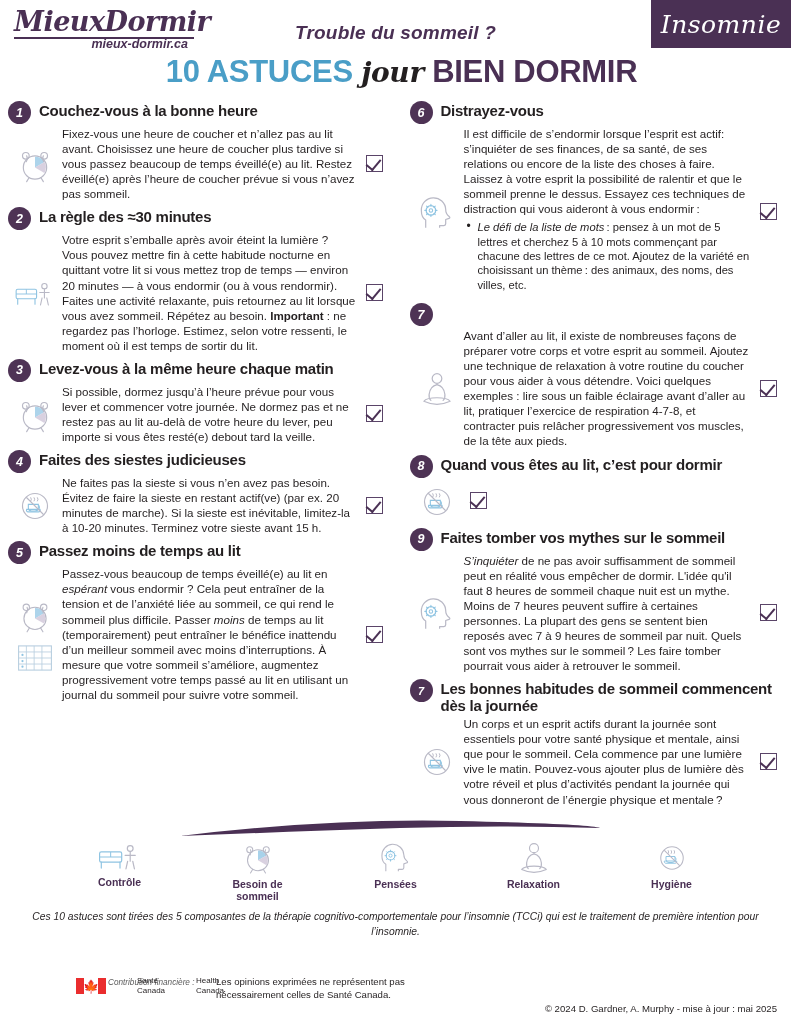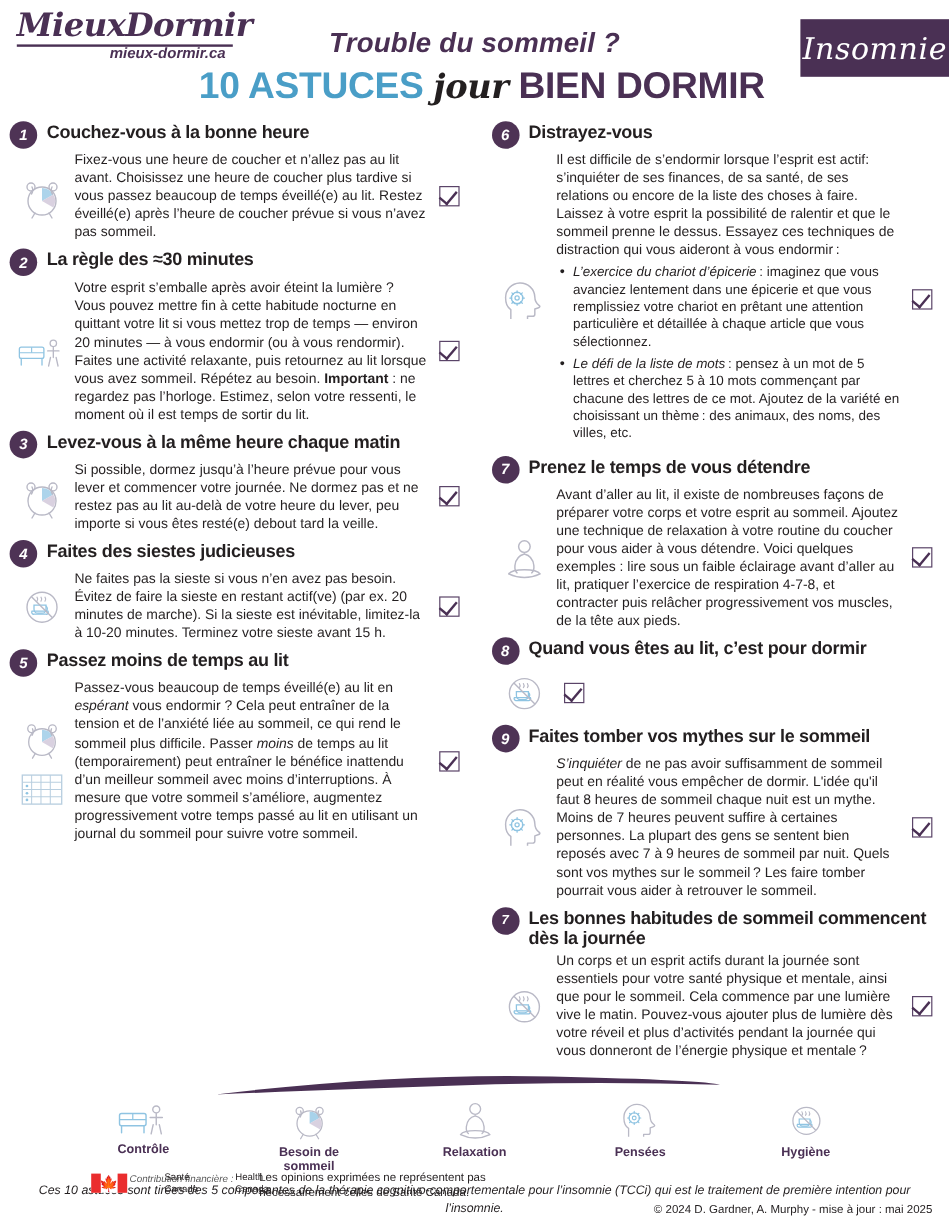--- a/index.html
+++ b/index.html
@@ -50,41 +50,41 @@
   .brand-rule {
     height: 1.5px;
     background: #4a3054;
     width: 100%;
     margin-top: 1px;
   }
 
   .badge-insomnie {
     position: absolute;
     right: 0;
-    top: 16px;
-    width: 124px;
+    top: 0;
+    width: 140px;
     height: 48px;
     background: #4a3054;
     color: #ffffff;
     display: flex;
     align-items: center;
     justify-content: center;
     font-family: "DejaVu Serif", serif;
     font-style: italic;
     font-size: 25px;
     letter-spacing: 0.5px;
   }
 
   .subtitle {
     position: absolute;
     top: 22px;
     left: 0;
     right: 0;
     text-align: center;
-    font-size: 23px;
+    font-size: 19px;
     font-weight: bold;
     font-style: italic;
     color: #4a3054;
     letter-spacing: 0.2px;
   }
   .maintitle {
     position: absolute;
     top: 54px;
     left: 0;
     right: 0;
@@ -510,34 +510,32 @@
           <svg class="ico" width="40" height="40" viewBox="0 0 46 46" fill="none">
             <path d="M10 40 v-9 q-5 -3 -5 -11 a14 14 0 0 1 28 -1 q0 5 4 8 q2 1.5 -1 2.5 l-3 1 v5 q0 2 -2 2 h-5 v2.5" stroke="#b9b9c6" stroke-width="1.4" stroke-linejoin="round"></path>
             <circle cx="16" cy="20" r="5.5" stroke="#8fc4e2" stroke-width="1.4"></circle>
             <circle cx="16" cy="20" r="2" stroke="#8fc4e2" stroke-width="1.2"></circle>
             <path d="M16 13 v2 M16 25 v2 M9 20 h2 M21 20 h2 M11 15 l1.5 1.5 M19.5 23.5 l1.5 1.5 M21 15 l-1.5 1.5 M12.5 23.5 l-1.5 1.5" stroke="#8fc4e2" stroke-width="1.2" stroke-linecap="round"></path>
           </svg>
         </div>
         <div>
           <div class="tip-text">Il est difficile de s’endormir lorsque l’esprit est actif: s’inquiéter de ses finances, de sa santé, de ses relations ou encore de la liste des choses à faire. Laissez à votre esprit la possibilité de ralentir et que le sommeil prenne le dessus. Essayez ces techniques de distraction qui vous aideront à vous endormir :</div>
           <ul class="bullets">
-            <li><em>L’exercice du chariot d’épicerie</em> : imaginez que vous avanciez lentement dans une épicerie et que vous remplissiez votre chariot en prêtant une attention particulière et détaillée à chaque article que vous sélectionnez.</li>
             <li><em>Le défi de la liste de mots</em> : pensez à un mot de 5 lettres et cherchez 5 à 10 mots commençant par chacune des lettres de ce mot. Ajoutez de la variété en choisissant un thème : des animaux, des noms, des villes, etc.</li>
           </ul>
         </div>
         <div class="tip-check">
             <span class="chk"></span>
           </div>
       </div>
     </div>
 
     <div class="tip">
       <div class="tip-head">
         <div class="tip-num">7</div>
-        <div class="tip-title">Prenez le temps de vous détendre</div>
       </div>
       <div class="tip-body">
         <div class="tip-icon">
           <svg class="ico" width="42" height="40" viewBox="0 0 48 44" fill="none">
             <circle cx="24" cy="10" r="5.5" stroke="#b9b9c6" stroke-width="1.4"></circle>
             <path d="M24 17 q-8 2 -9 11 q-0.5 5 2 7" stroke="#b9b9c6" stroke-width="1.4" stroke-linecap="round"></path>
             <path d="M24 17 q8 2 9 11 q0.5 5 -2 7" stroke="#b9b9c6" stroke-width="1.4" stroke-linecap="round"></path>
             <path d="M9 36 q15 7 30 0 q-3 -4 -15 -4 q-12 0 -15 4 Z" stroke="#b9b9c6" stroke-width="1.4" stroke-linejoin="round"></path>
           </svg>
         </div>
@@ -649,40 +647,40 @@
         <circle cx="13" cy="13" r="4" stroke="#b9b9c6" stroke-width="1.4"></circle>
         <circle cx="35" cy="13" r="4" stroke="#b9b9c6" stroke-width="1.4"></circle>
         <path d="M17 39 l-3 5 M31 39 l3 5" stroke="#b9b9c6" stroke-width="1.4" stroke-linecap="round"></path>
       </svg>
     </span>
     <span class="component-label">Besoin de sommeil</span>
   </div>
 
   <div class="component">
     <span>
+      <svg class="ico" width="40" height="36" viewBox="0 0 46 46" fill="none">
+        <path d="M10 40 v-9 q-5 -3 -5 -11 a14 14 0 0 1 28 -1 q0 5 4 8 q2 1.5 -1 2.5 l-3 1 v5 q0 2 -2 2 h-5 v2.5" stroke="#b9b9c6" stroke-width="1.4" stroke-linejoin="round"></path>
+        <circle cx="16" cy="20" r="5.5" stroke="#8fc4e2" stroke-width="1.4"></circle>
+        <circle cx="16" cy="20" r="2" stroke="#8fc4e2" stroke-width="1.2"></circle>
+        <path d="M16 13 v2 M16 25 v2 M9 20 h2 M21 20 h2 M11 15 l1.5 1.5 M19.5 23.5 l1.5 1.5 M21 15 l-1.5 1.5 M12.5 23.5 l-1.5 1.5" stroke="#8fc4e2" stroke-width="1.2" stroke-linecap="round"></path>
+      </svg>
+    </span>
+    <span class="component-label">Pensées</span>
+  </div>
+
+  <div class="component">
+    <span>
       <svg class="ico" width="42" height="36" viewBox="0 0 48 44" fill="none">
         <circle cx="24" cy="10" r="5.5" stroke="#b9b9c6" stroke-width="1.4"></circle>
         <path d="M24 17 q-8 2 -9 11 q-0.5 5 2 7" stroke="#b9b9c6" stroke-width="1.4" stroke-linecap="round"></path>
         <path d="M24 17 q8 2 9 11 q0.5 5 -2 7" stroke="#b9b9c6" stroke-width="1.4" stroke-linecap="round"></path>
         <path d="M9 36 q15 7 30 0 q-3 -4 -15 -4 q-12 0 -15 4 Z" stroke="#b9b9c6" stroke-width="1.4" stroke-linejoin="round"></path>
       </svg>
     </span>
     <span class="component-label">Relaxation</span>
-  </div>
-
-  <div class="component">
-    <span>
-      <svg class="ico" width="40" height="36" viewBox="0 0 46 46" fill="none">
-        <path d="M10 40 v-9 q-5 -3 -5 -11 a14 14 0 0 1 28 -1 q0 5 4 8 q2 1.5 -1 2.5 l-3 1 v5 q0 2 -2 2 h-5 v2.5" stroke="#b9b9c6" stroke-width="1.4" stroke-linejoin="round"></path>
-        <circle cx="16" cy="20" r="5.5" stroke="#8fc4e2" stroke-width="1.4"></circle>
-        <circle cx="16" cy="20" r="2" stroke="#8fc4e2" stroke-width="1.2"></circle>
-        <path d="M16 13 v2 M16 25 v2 M9 20 h2 M21 20 h2 M11 15 l1.5 1.5 M19.5 23.5 l1.5 1.5 M21 15 l-1.5 1.5 M12.5 23.5 l-1.5 1.5" stroke="#8fc4e2" stroke-width="1.2" stroke-linecap="round"></path>
-      </svg>
-    </span>
-    <span class="component-label">Pensées</span>
   </div>
 
   <div class="component">
     <span>
       <svg class="ico" width="40" height="36" viewBox="0 0 48 48" fill="none">
         <circle cx="24" cy="24" r="15" stroke="#b9b9c6" stroke-width="1.4"></circle>
         <path d="M14 28 h16 a2 2 0 0 1 -2 3 h-12 a2 2 0 0 1 -2 -3 Z" stroke="#8fc4e2" stroke-width="1.3"></path>
         <path d="M16 22 h12 v4 a4 4 0 0 1 -4 4 h-4 a4 4 0 0 1 -4 -4 Z" stroke="#8fc4e2" stroke-width="1.3"></path>
         <path d="M28 23 a3 3 0 0 1 0 5" stroke="#8fc4e2" stroke-width="1.3"></path>
         <path d="M19 18 q1.5 -2 0 -4 M23 18 q1.5 -2 0 -4 M27 18 q1.5 -2 0 -4" stroke="#b9b9c6" stroke-width="1.2" stroke-linecap="round"></path>

